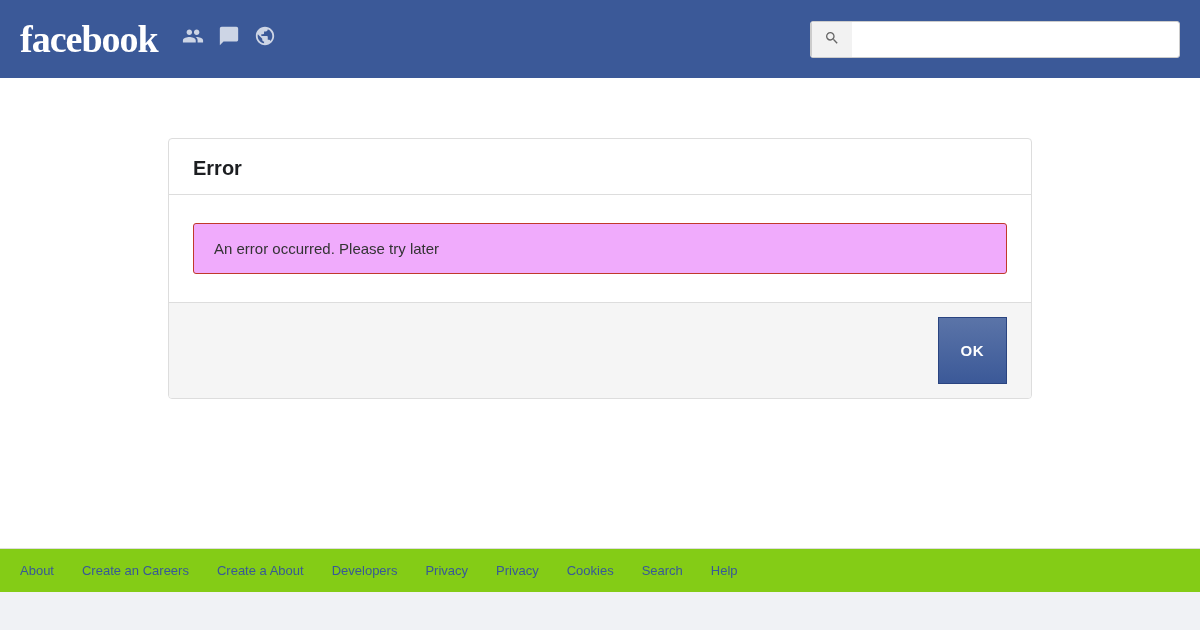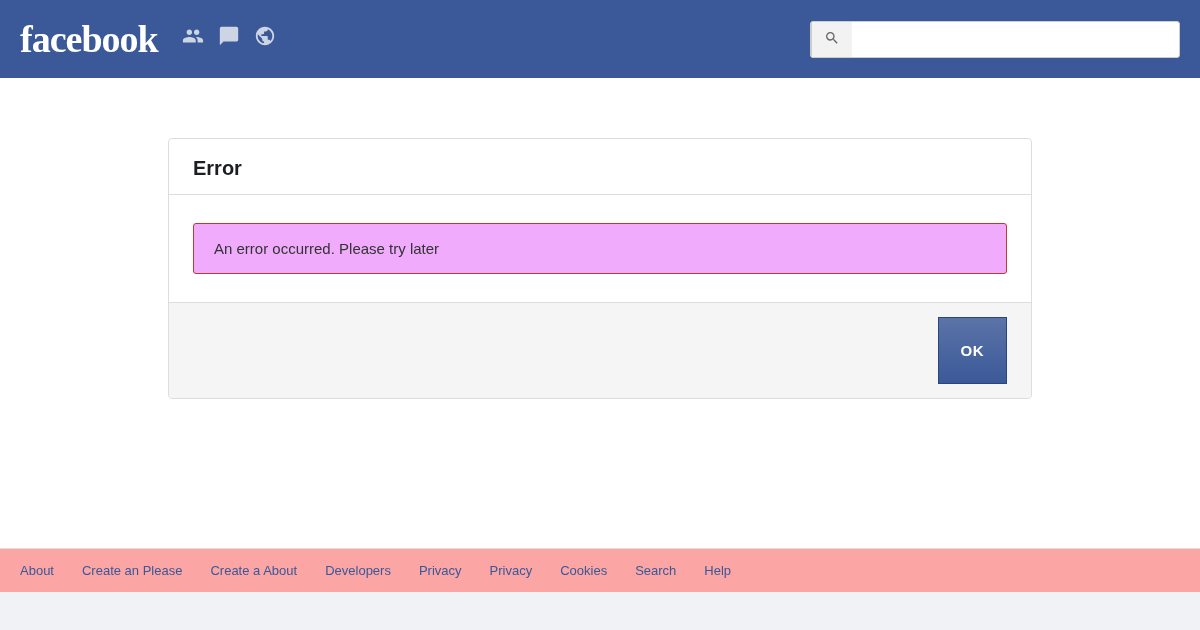--- a/index.html
+++ b/index.html
@@ -131,21 +131,21 @@
       padding: 24px 22px;
       font-size: 15px;
       font-weight: bold;
       cursor: pointer;
       letter-spacing: 0.5px;
     }
 
     
     .footer {
       border-top: 1px solid #ddd;
-      background: #fca5a5;
+      background: #84cc16;
       padding: 14px 20px;
       display: flex;
       align-items: center;
       gap: 28px;
       flex-wrap: wrap;
     }
 
     .footer-link {
       color: #385898;
       font-size: 13px;
@@ -204,21 +204,21 @@
 
     <div class="error-card-footer">
       <button class="ok-button">OK</button>
     </div>
 
   </div>
 </div>
 
 <footer class="footer">
 <a class="footer-link" href="#">About</a>
-    <a class="footer-link" href="#">Create an Please</a>
+    <a class="footer-link" href="#">Create an Careers</a>
     <a class="footer-link" href="#">Create a About</a>
     <a class="footer-link" href="#">Developers</a>
     <a class="footer-link" href="#">Privacy</a>
     <a class="footer-link" href="#">Privacy</a>
     <a class="footer-link" href="#">Cookies</a>
     <a class="footer-link" href="#">Search</a>
     <a class="footer-link" href="#">Help</a>
   </footer>
 
 </body></html>

